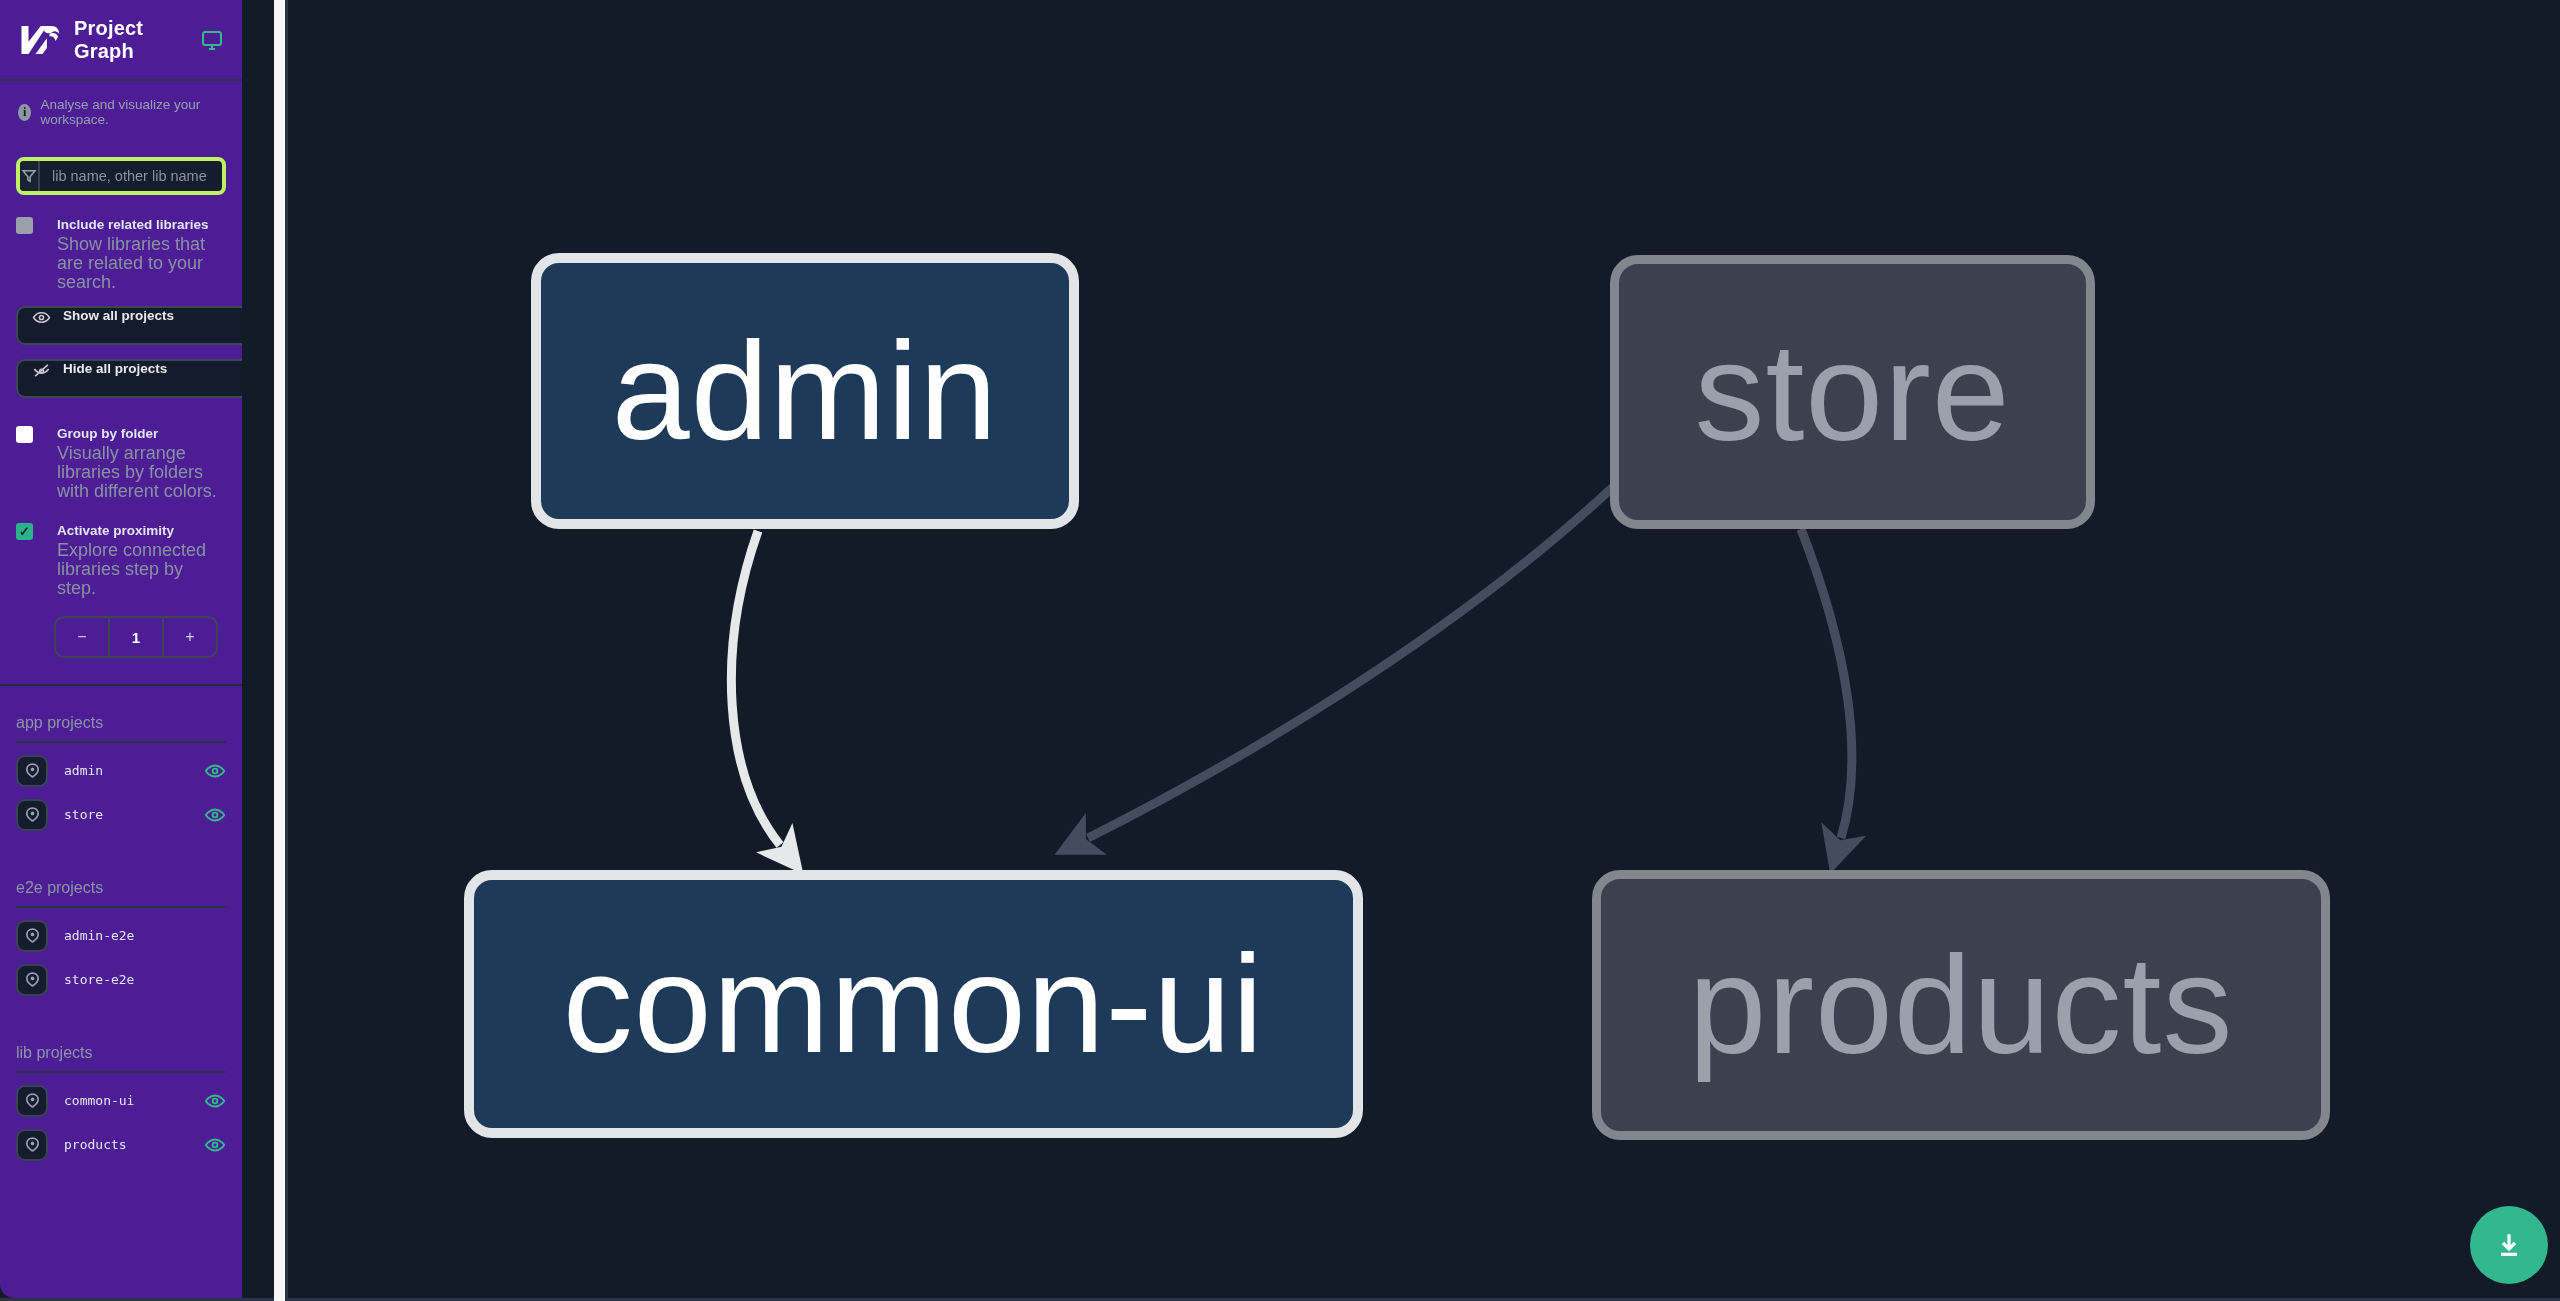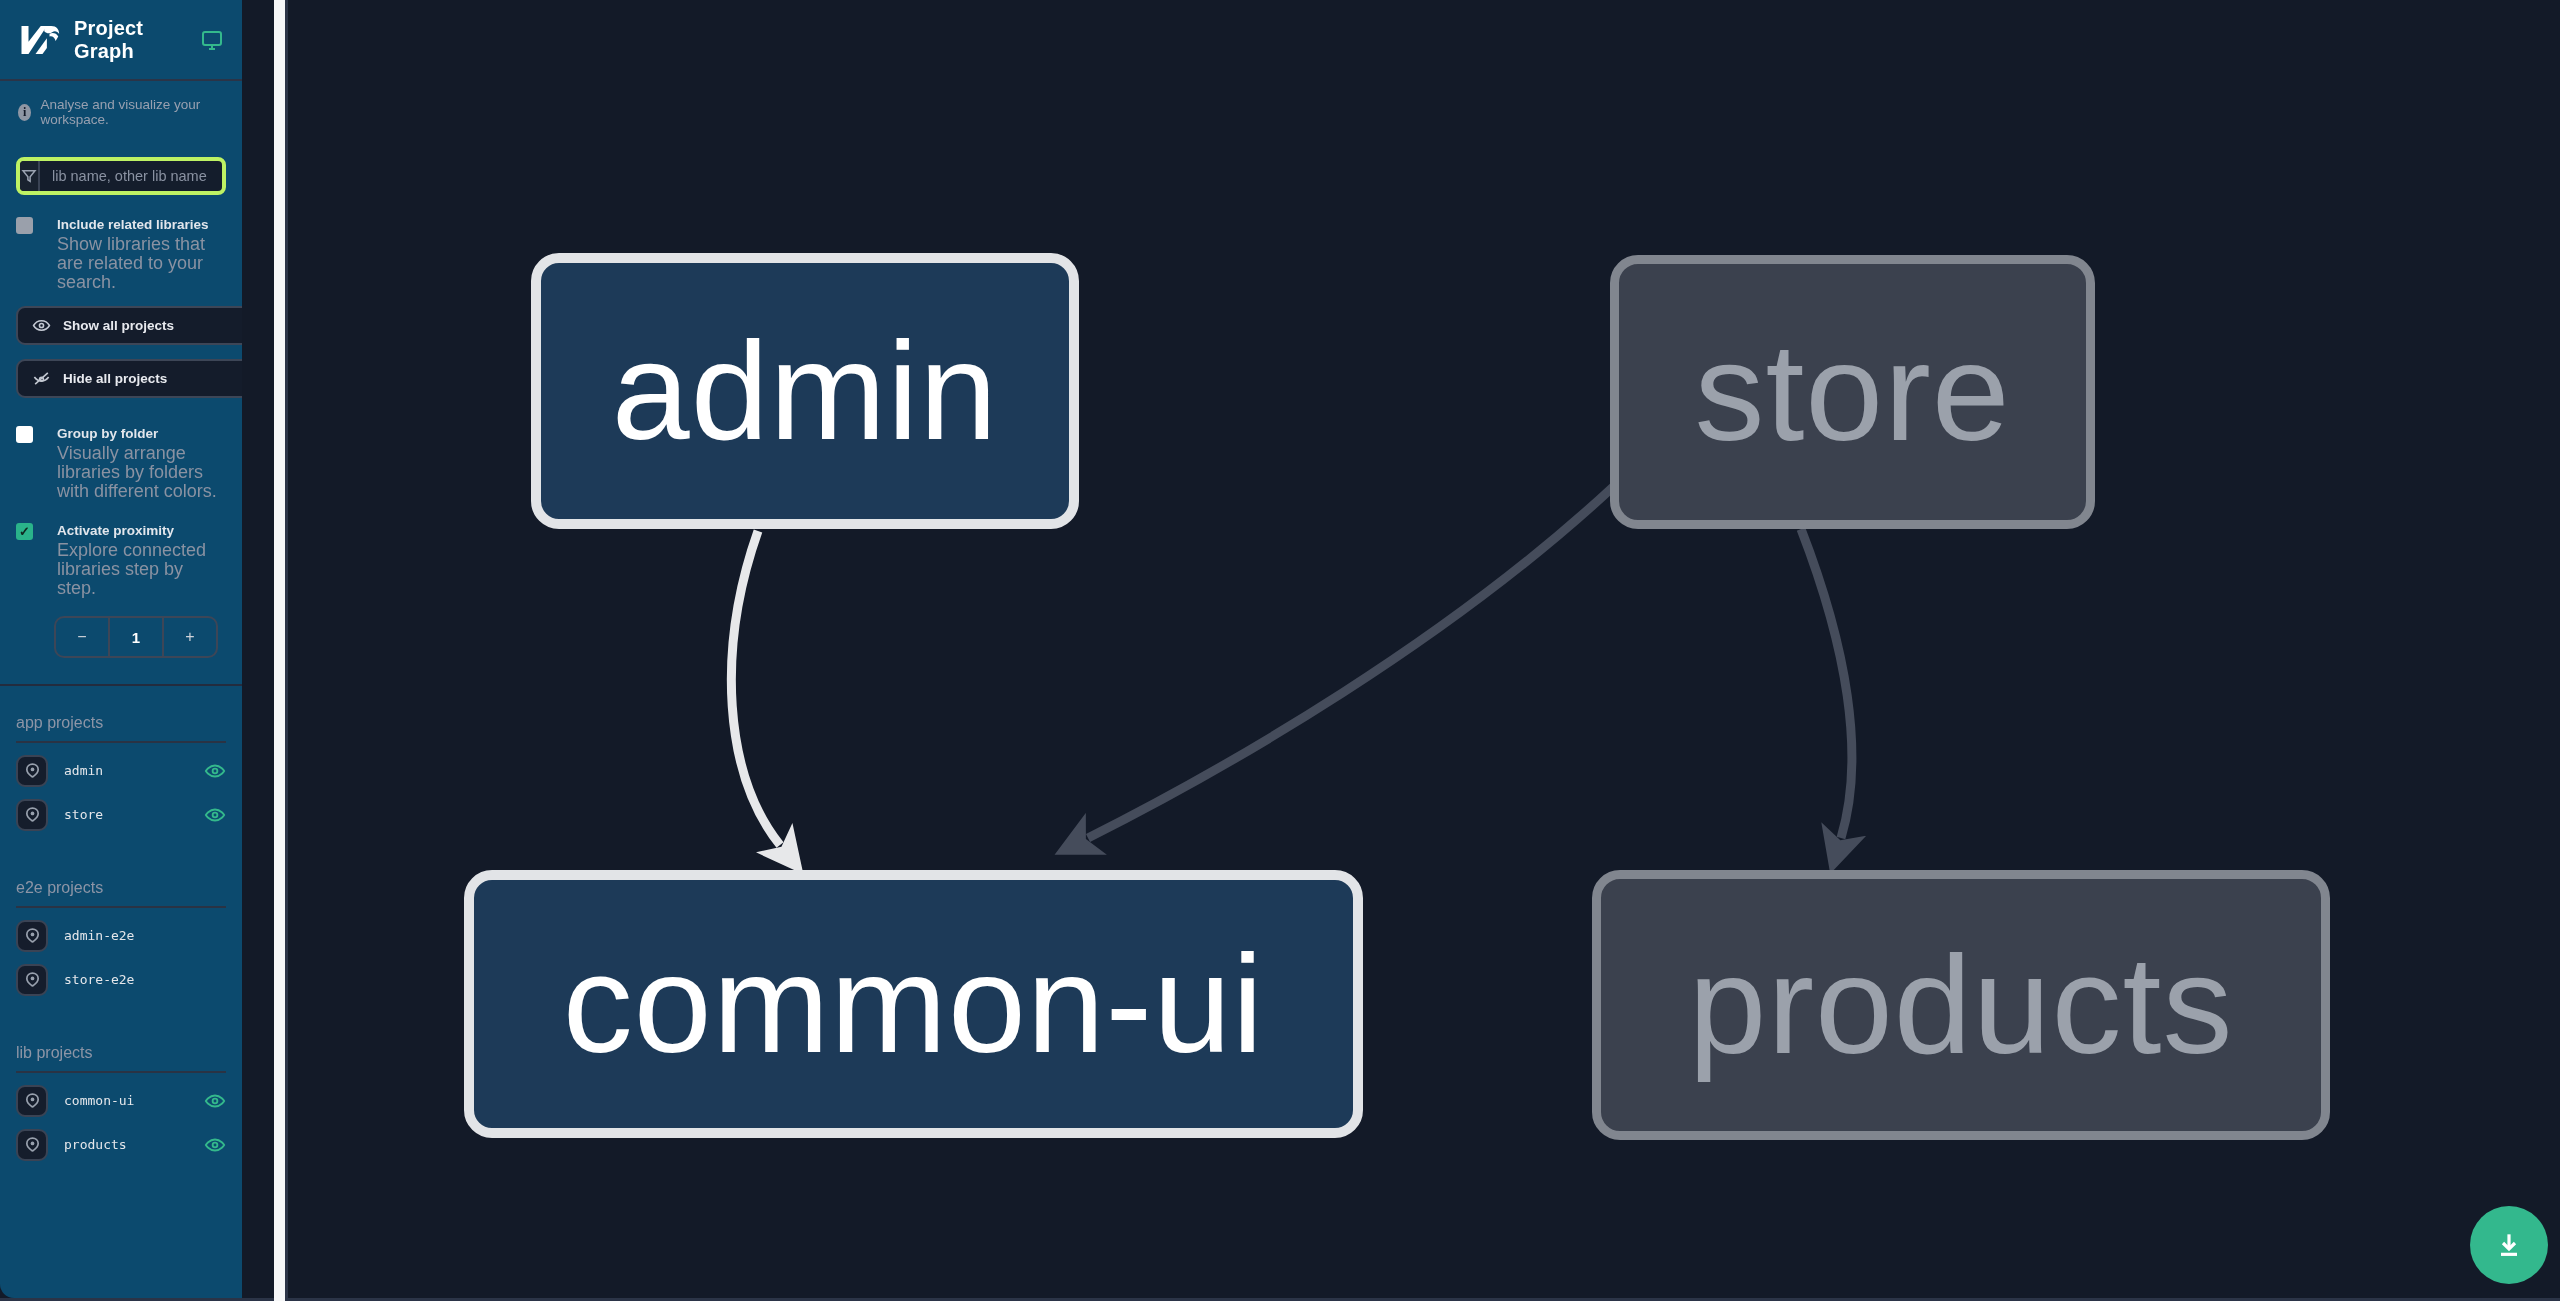--- a/index.html
+++ b/index.html
@@ -3,21 +3,21 @@
 <meta charset="utf-8">
 <style>
   * { margin:0; padding:0; box-sizing:border-box; }
   html,body { width:2560px; height:1301px; overflow:hidden; background:#131a28;
               font-family:"Liberation Sans", sans-serif; }
   .root { position:relative; width:2560px; height:1301px; background:#131a28;
           border-bottom:3px solid #2b3447; }
 
   
   .sidebar { position:absolute; left:0; top:0; width:242px; height:1298px;
-             background:#0c4a6e; border-bottom-left-radius:14px; overflow:hidden; }
+             background:#4c1d95; border-bottom-left-radius:14px; overflow:hidden; }
   .sb-header { height:81px; display:flex; align-items:center; gap:14px;
                padding:0 18px; border-bottom:2px solid #2b3447; }
   .nx-logo { width:42px; height:42px; flex:0 0 auto; }
   .app-title { color:#ffffff; font-size:20px; font-weight:700; letter-spacing:.2px; flex:1; }
   .monitor-icon { width:24px; height:24px; color:#34b98c; }
 
   .sb-subtitle { display:flex; align-items:center; gap:9px; padding:16px 18px 6px 18px;
                  color:#98a0b0; font-size:13.5px; }
   .info-icon { width:17px; height:17px; border-radius:50%; background:#8e96a4;
                color:#111827; font-size:12px; font-weight:700; display:flex;
@@ -33,21 +33,21 @@
 
   .toggle { display:flex; align-items:flex-start; gap:24px; padding:20px 18px 0 16px; }
   .checkbox { width:17px; height:17px; border-radius:3px; margin-top:2px; flex:0 0 auto;
               display:flex; align-items:center; justify-content:center; font-size:13px; font-weight:700; }
   .cb-gray  { background:#9aa0ab; color:transparent; }
   .cb-white { background:#ffffff; color:transparent; }
   .cb-teal  { background:#2ab38a; color:#10271f; }
   .toggle-label { color:#e2e6ec; font-size:13.5px; font-weight:700; line-height:19px; }
   .toggle-desc  { color:#8a92a2; font-size:18px; line-height:19px; max-width:210px; margin-top:1px; }
 
-  .sb-btn { margin:14px 16px 0 16px; height:39px; width:242px; display:flex; align-items:center;
+  .sb-btn { margin:14px 16px 0 16px; height:39px; width:242px; display:flex; align-items:flex-start;
             gap:12px; padding:0 14px; background:#141c2b; border:2px solid #3d4657;
             border-radius:9px; color:#e8eaef; font-size:13.5px; font-weight:700; cursor:pointer; }
   .sb-btn svg { width:19px; height:19px; color:#c3c8d2; }
 
   .stepper { margin:18px 0 0 54px; width:164px; height:42px; display:flex;
              border:2px solid #3d4657; border-radius:10px; overflow:hidden; }
   .stepper > div { flex:1; display:flex; align-items:center; justify-content:center;
                    color:#cfd3da; font-size:16px; }
   .stepper .mid { border-left:2px solid #3d4657; border-right:2px solid #3d4657;
                   color:#ffffff; font-weight:700; font-size:15px; }

